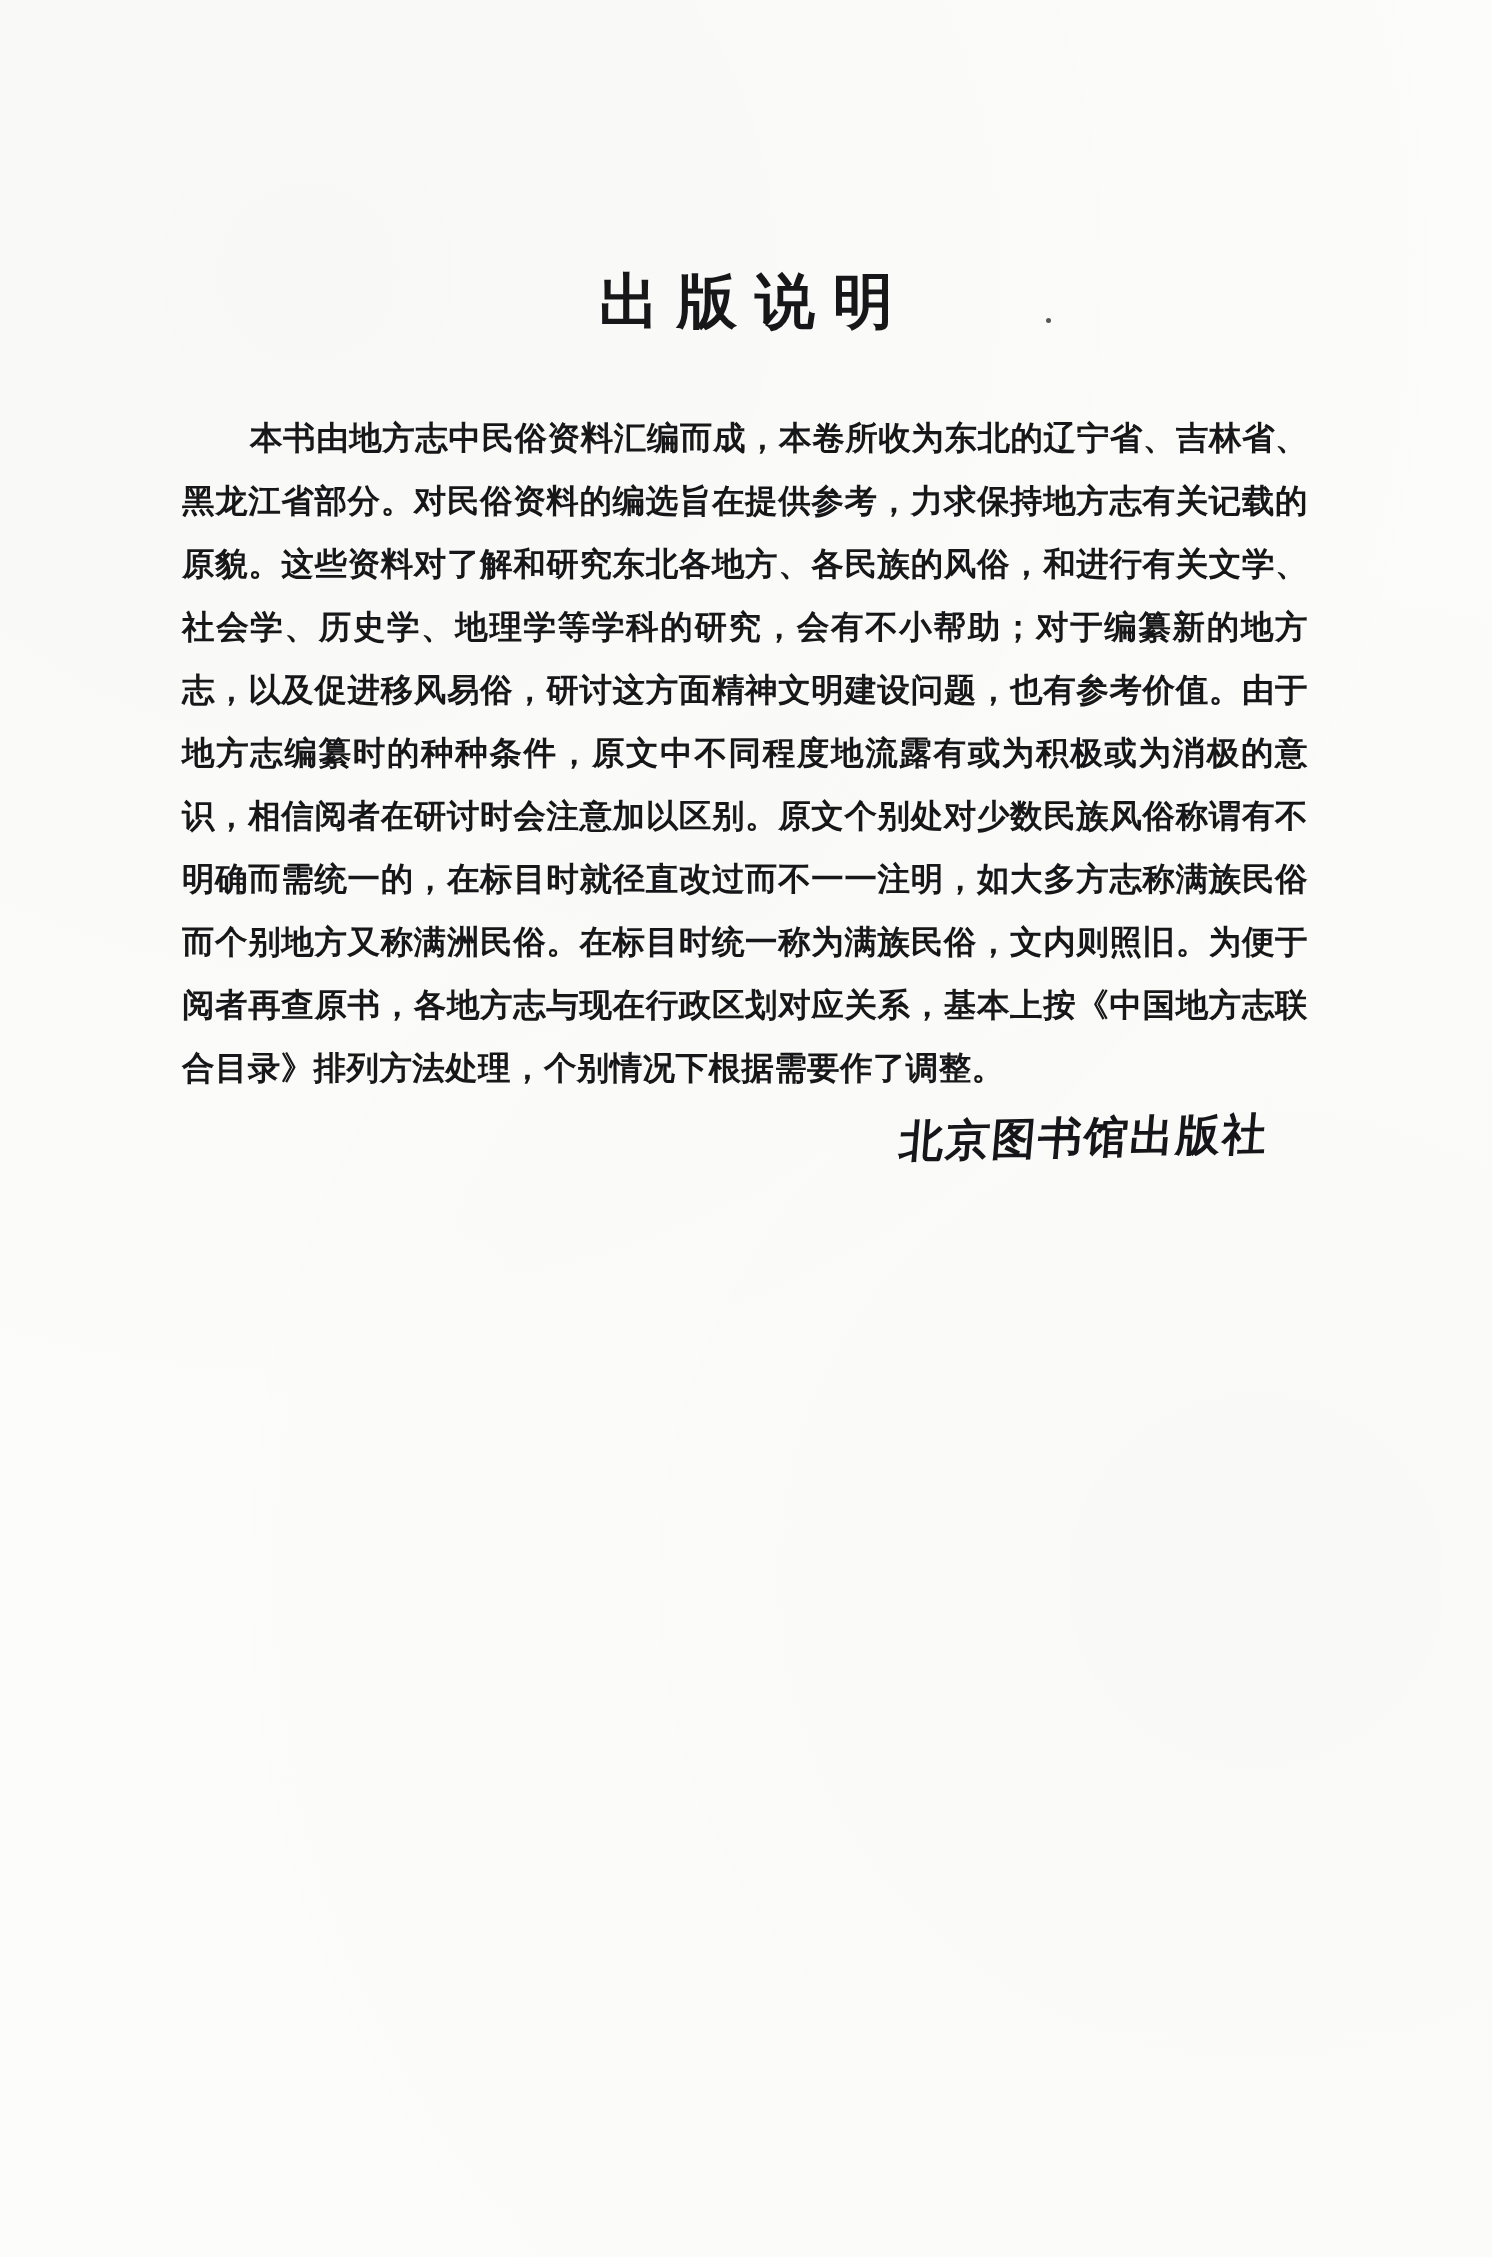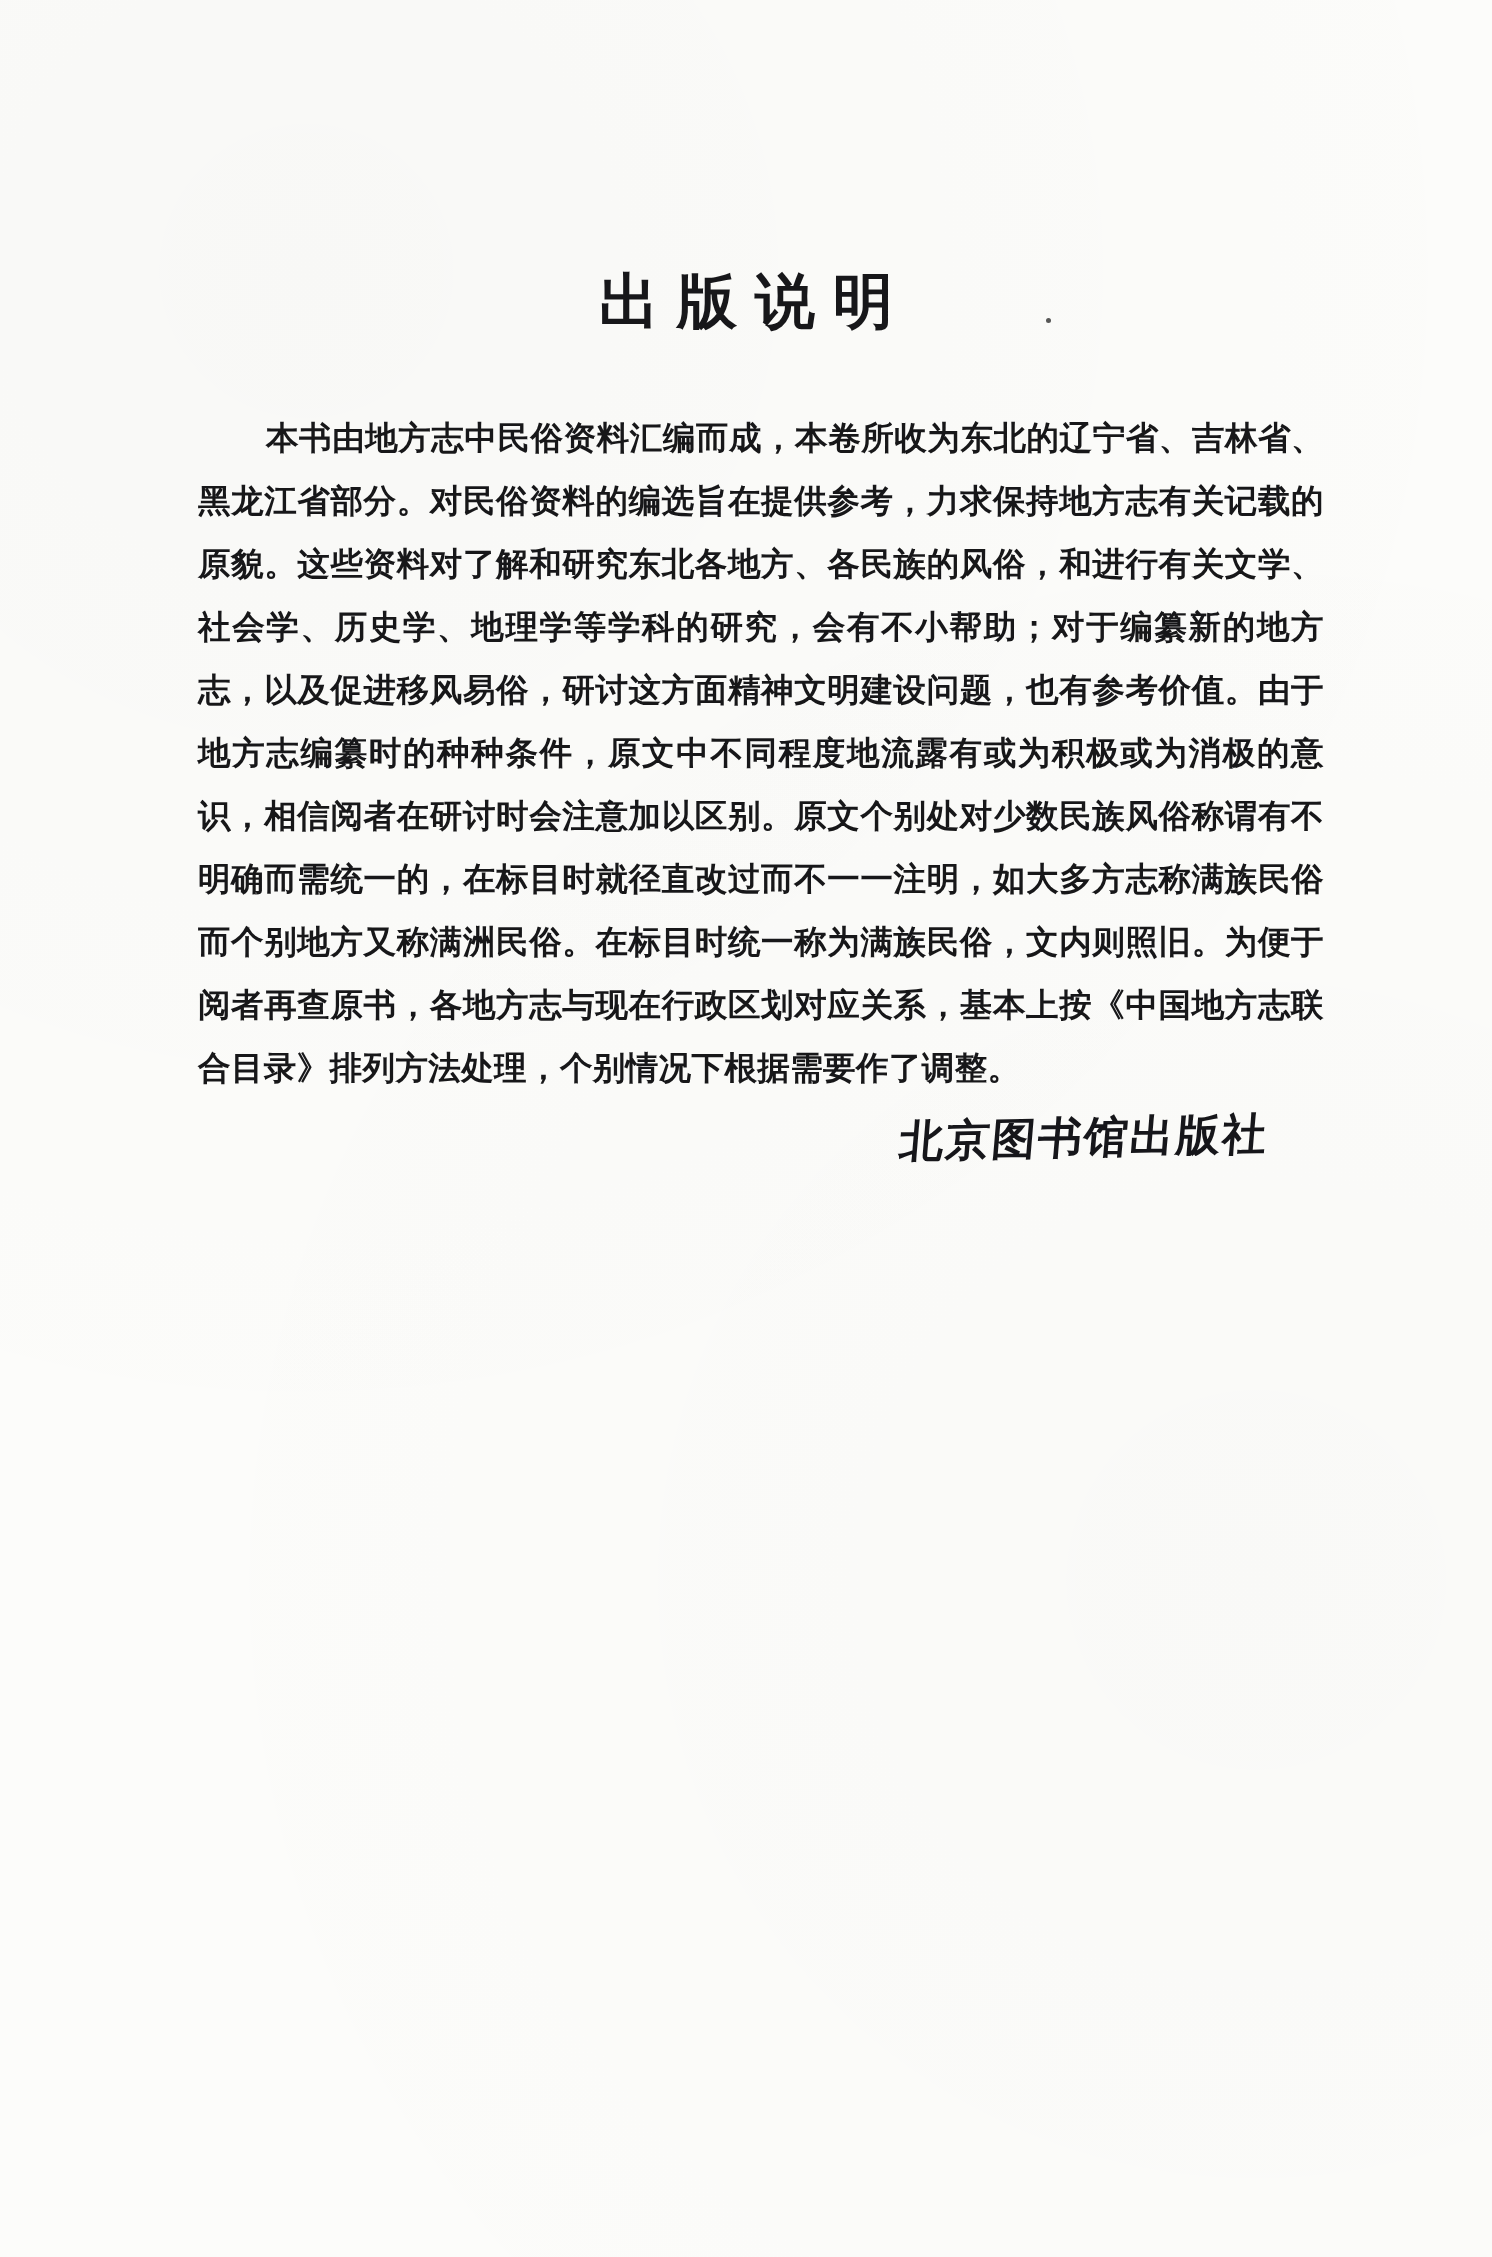--- a/index.html
+++ b/index.html
@@ -53,21 +53,21 @@
     left: 1046px;
     width: 5px;
     height: 5px;
     background: #3a3a3a;
     border-radius: 50%;
     opacity: 0.85;
   }
   .body-text {
     position: absolute;
     top: 406px;
-    left: 198px;
+    left: 182px;
     width: 1126px;
     font-family: "DejaVu Serif", serif;
     font-size: 32.5px;
     font-weight: 700;
     line-height: 63px;
     color: #171719;
     text-align: justify;
     text-justify: inter-character;
     text-indent: 68px;
     letter-spacing: 0.4px;

